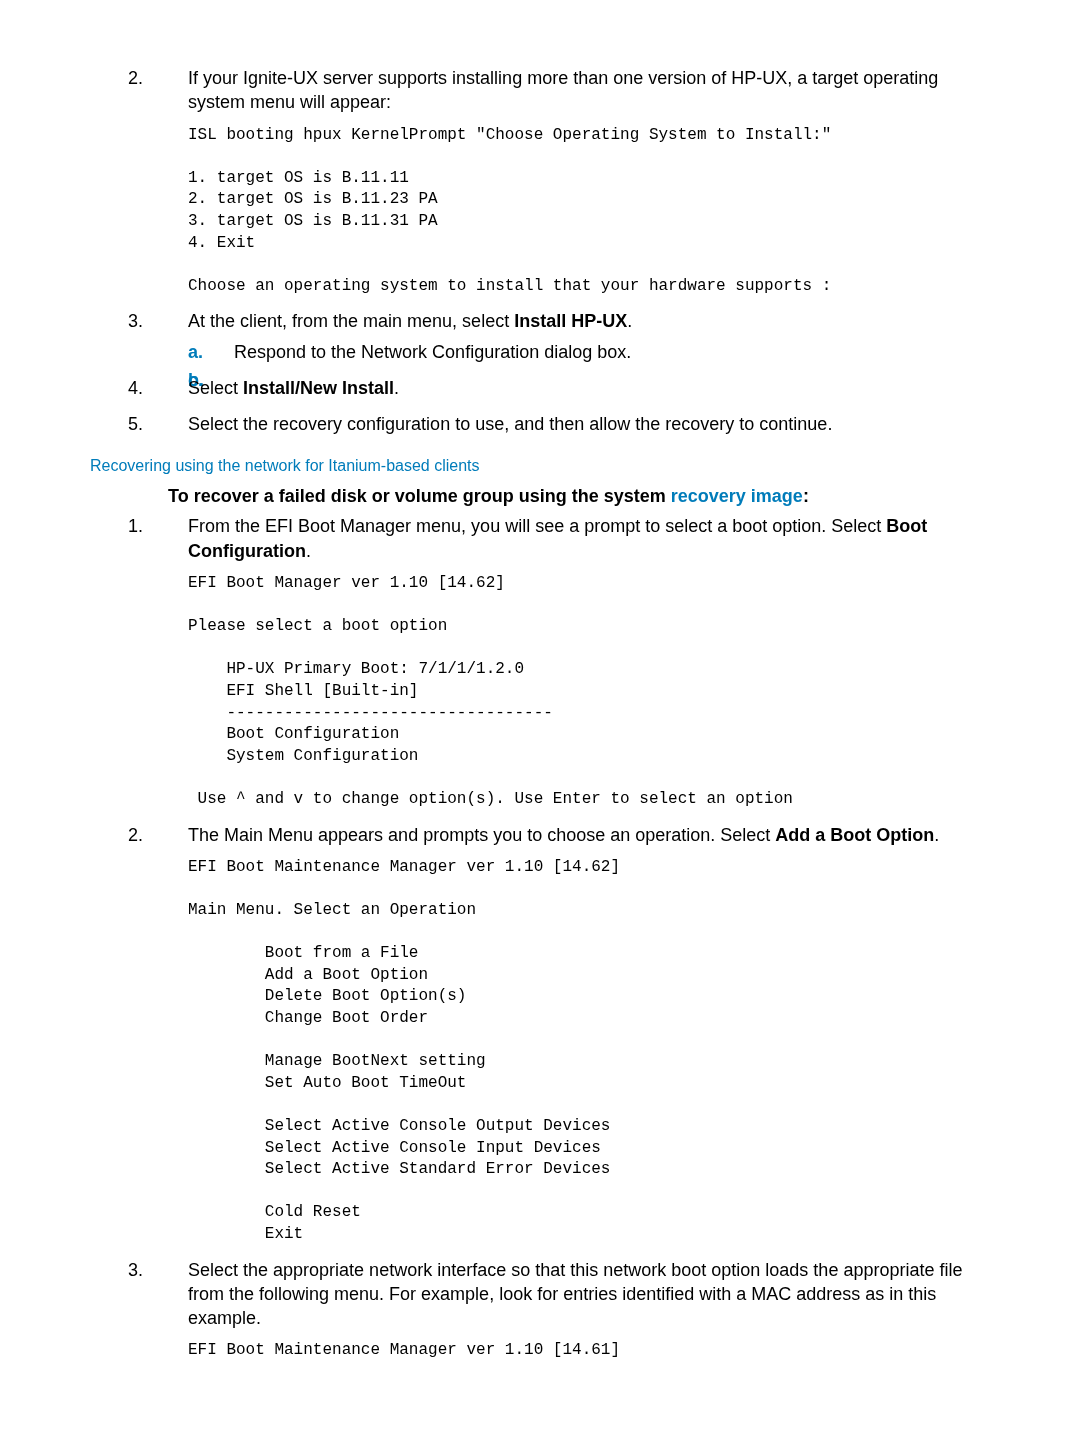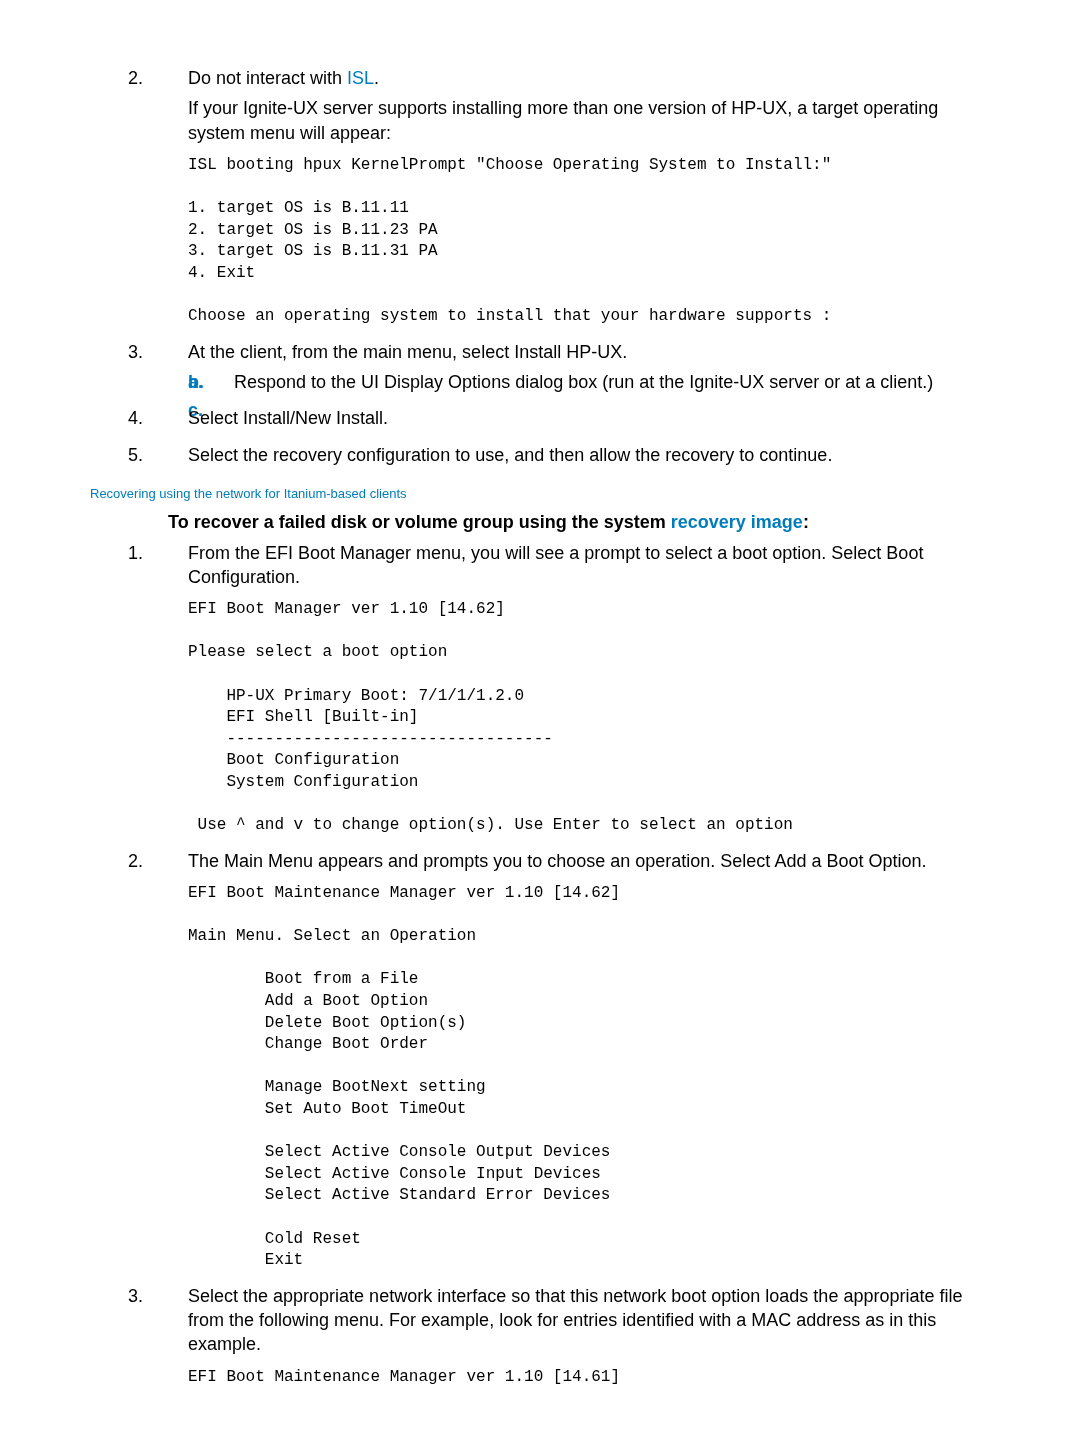--- a/index.html
+++ b/index.html
@@ -47,73 +47,70 @@
       color: #007cba;
       font-weight: bold;
     }
     p {
       margin: 6px 0;
     }
     .link {
       color: #007cba;
     }
     .bold {
-      font-weight: normal;
+      font-weight: bold;
     }
     pre.mono {
       font-family: "Courier New", monospace;
       font-size: 16px;
       white-space: pre;
       margin: 10px 0;
       line-height: 1.35;
     }
     h2.section-heading {
       color: #007cba;
       font-weight: normal;
-      font-size: 13px;
+      font-size: 16px;
       margin: 18px 0 8px -20px;
     }
     .intro {
       margin: 6px 0 6px 58px;
       font-weight: bold;
     }
   </style>
 </head>
 <body>
 
 <ol class="ol-main">
 
   <li>
     <span class="num">2.</span>
-    <p>
-      <span>Do not interact with </span><span class="link">ISL</span><span>.</span>
-    </p>
     <p>If your Ignite-UX server supports installing more than one version of HP-UX, a target operating system menu will appear:</p>
     <pre class="mono">ISL booting hpux KernelPrompt "Choose Operating System to Install:"
 
 1. target OS is B.11.11
 2. target OS is B.11.23 PA
 3. target OS is B.11.31 PA
 4. Exit
 
 Choose an operating system to install that your hardware supports :</pre>
   </li>
 
   <li>
     <span class="num">3.</span>
     <p>
       <span>At the client, from the main menu, select </span><span class="bold">Install HP-UX</span><span>.</span>
     </p>
     <ol class="sub-ol">
       <li>
         <span class="sub-letter">a.</span>
+        <span>Respond to the Network Configuration dialog box.</span>
       </li>
       <li>
         <span class="sub-letter">b.</span>
-        <span>Respond to the UI Display Options dialog box (run at the Ignite-UX server or at a client.)</span>
       </li>
       <li>
         <span class="sub-letter">c.</span>
       </li>
     </ol>
   </li>
 
   <li>
     <span class="num">4.</span>
     <p>

